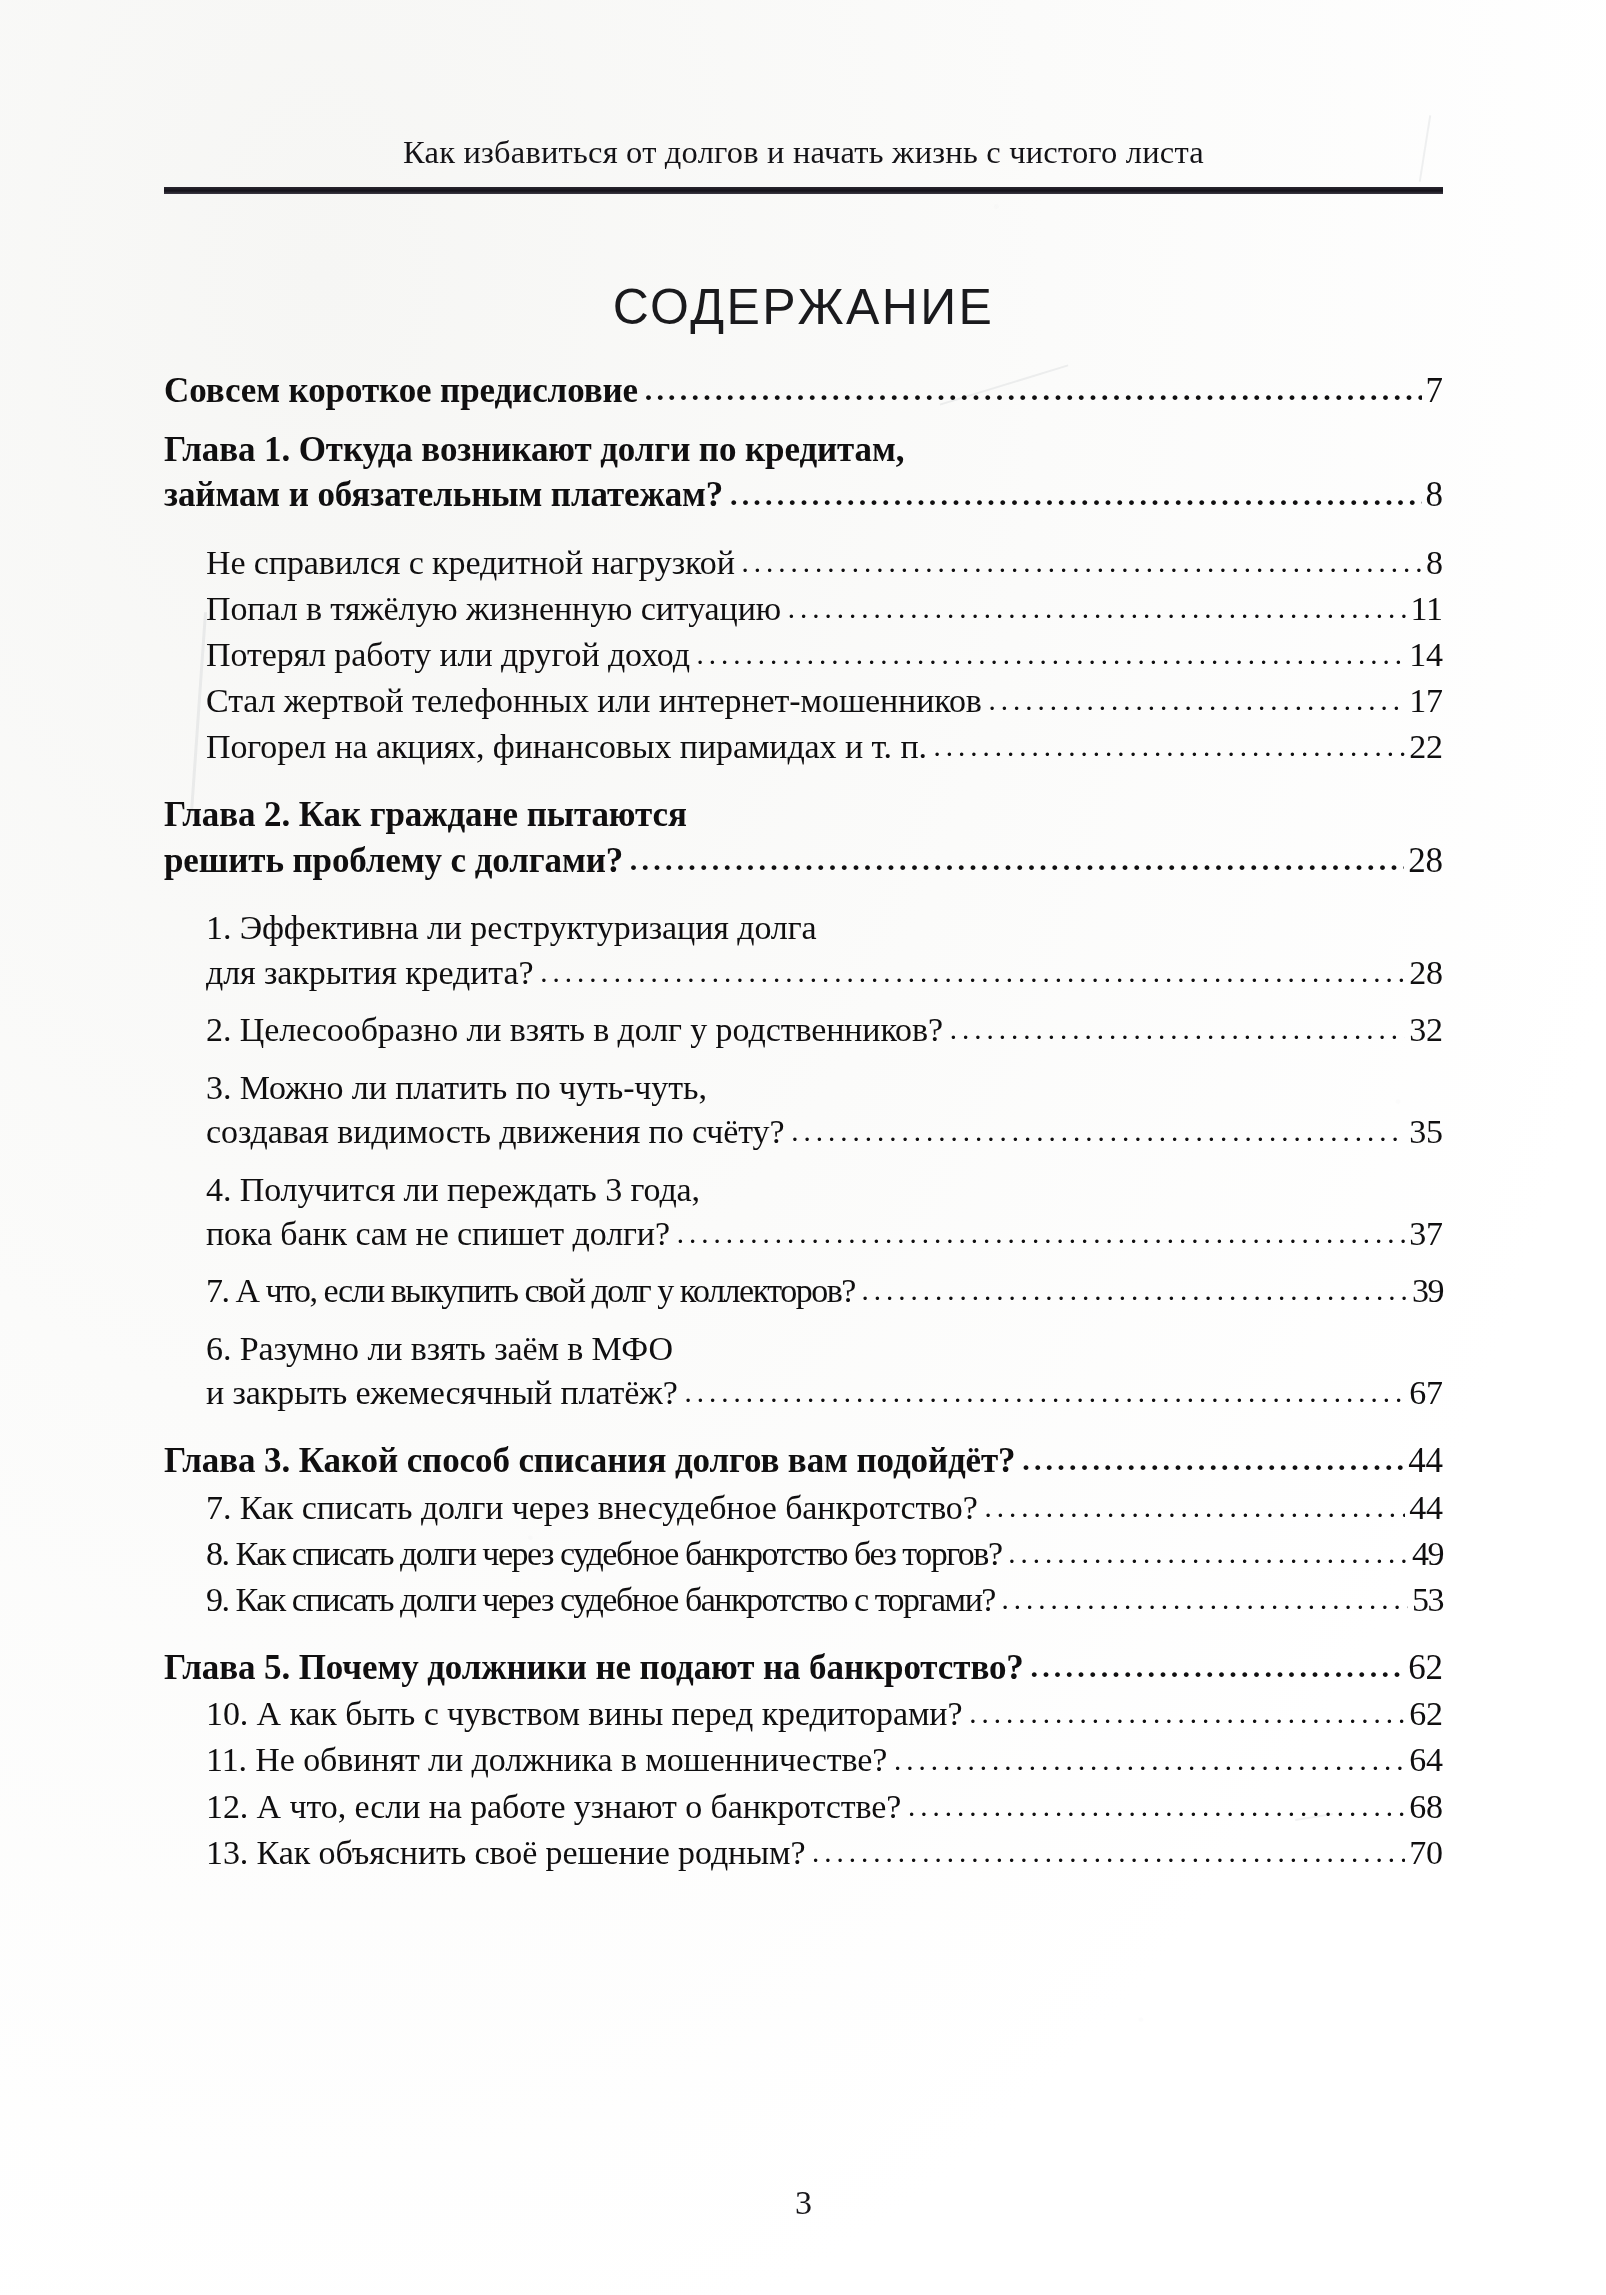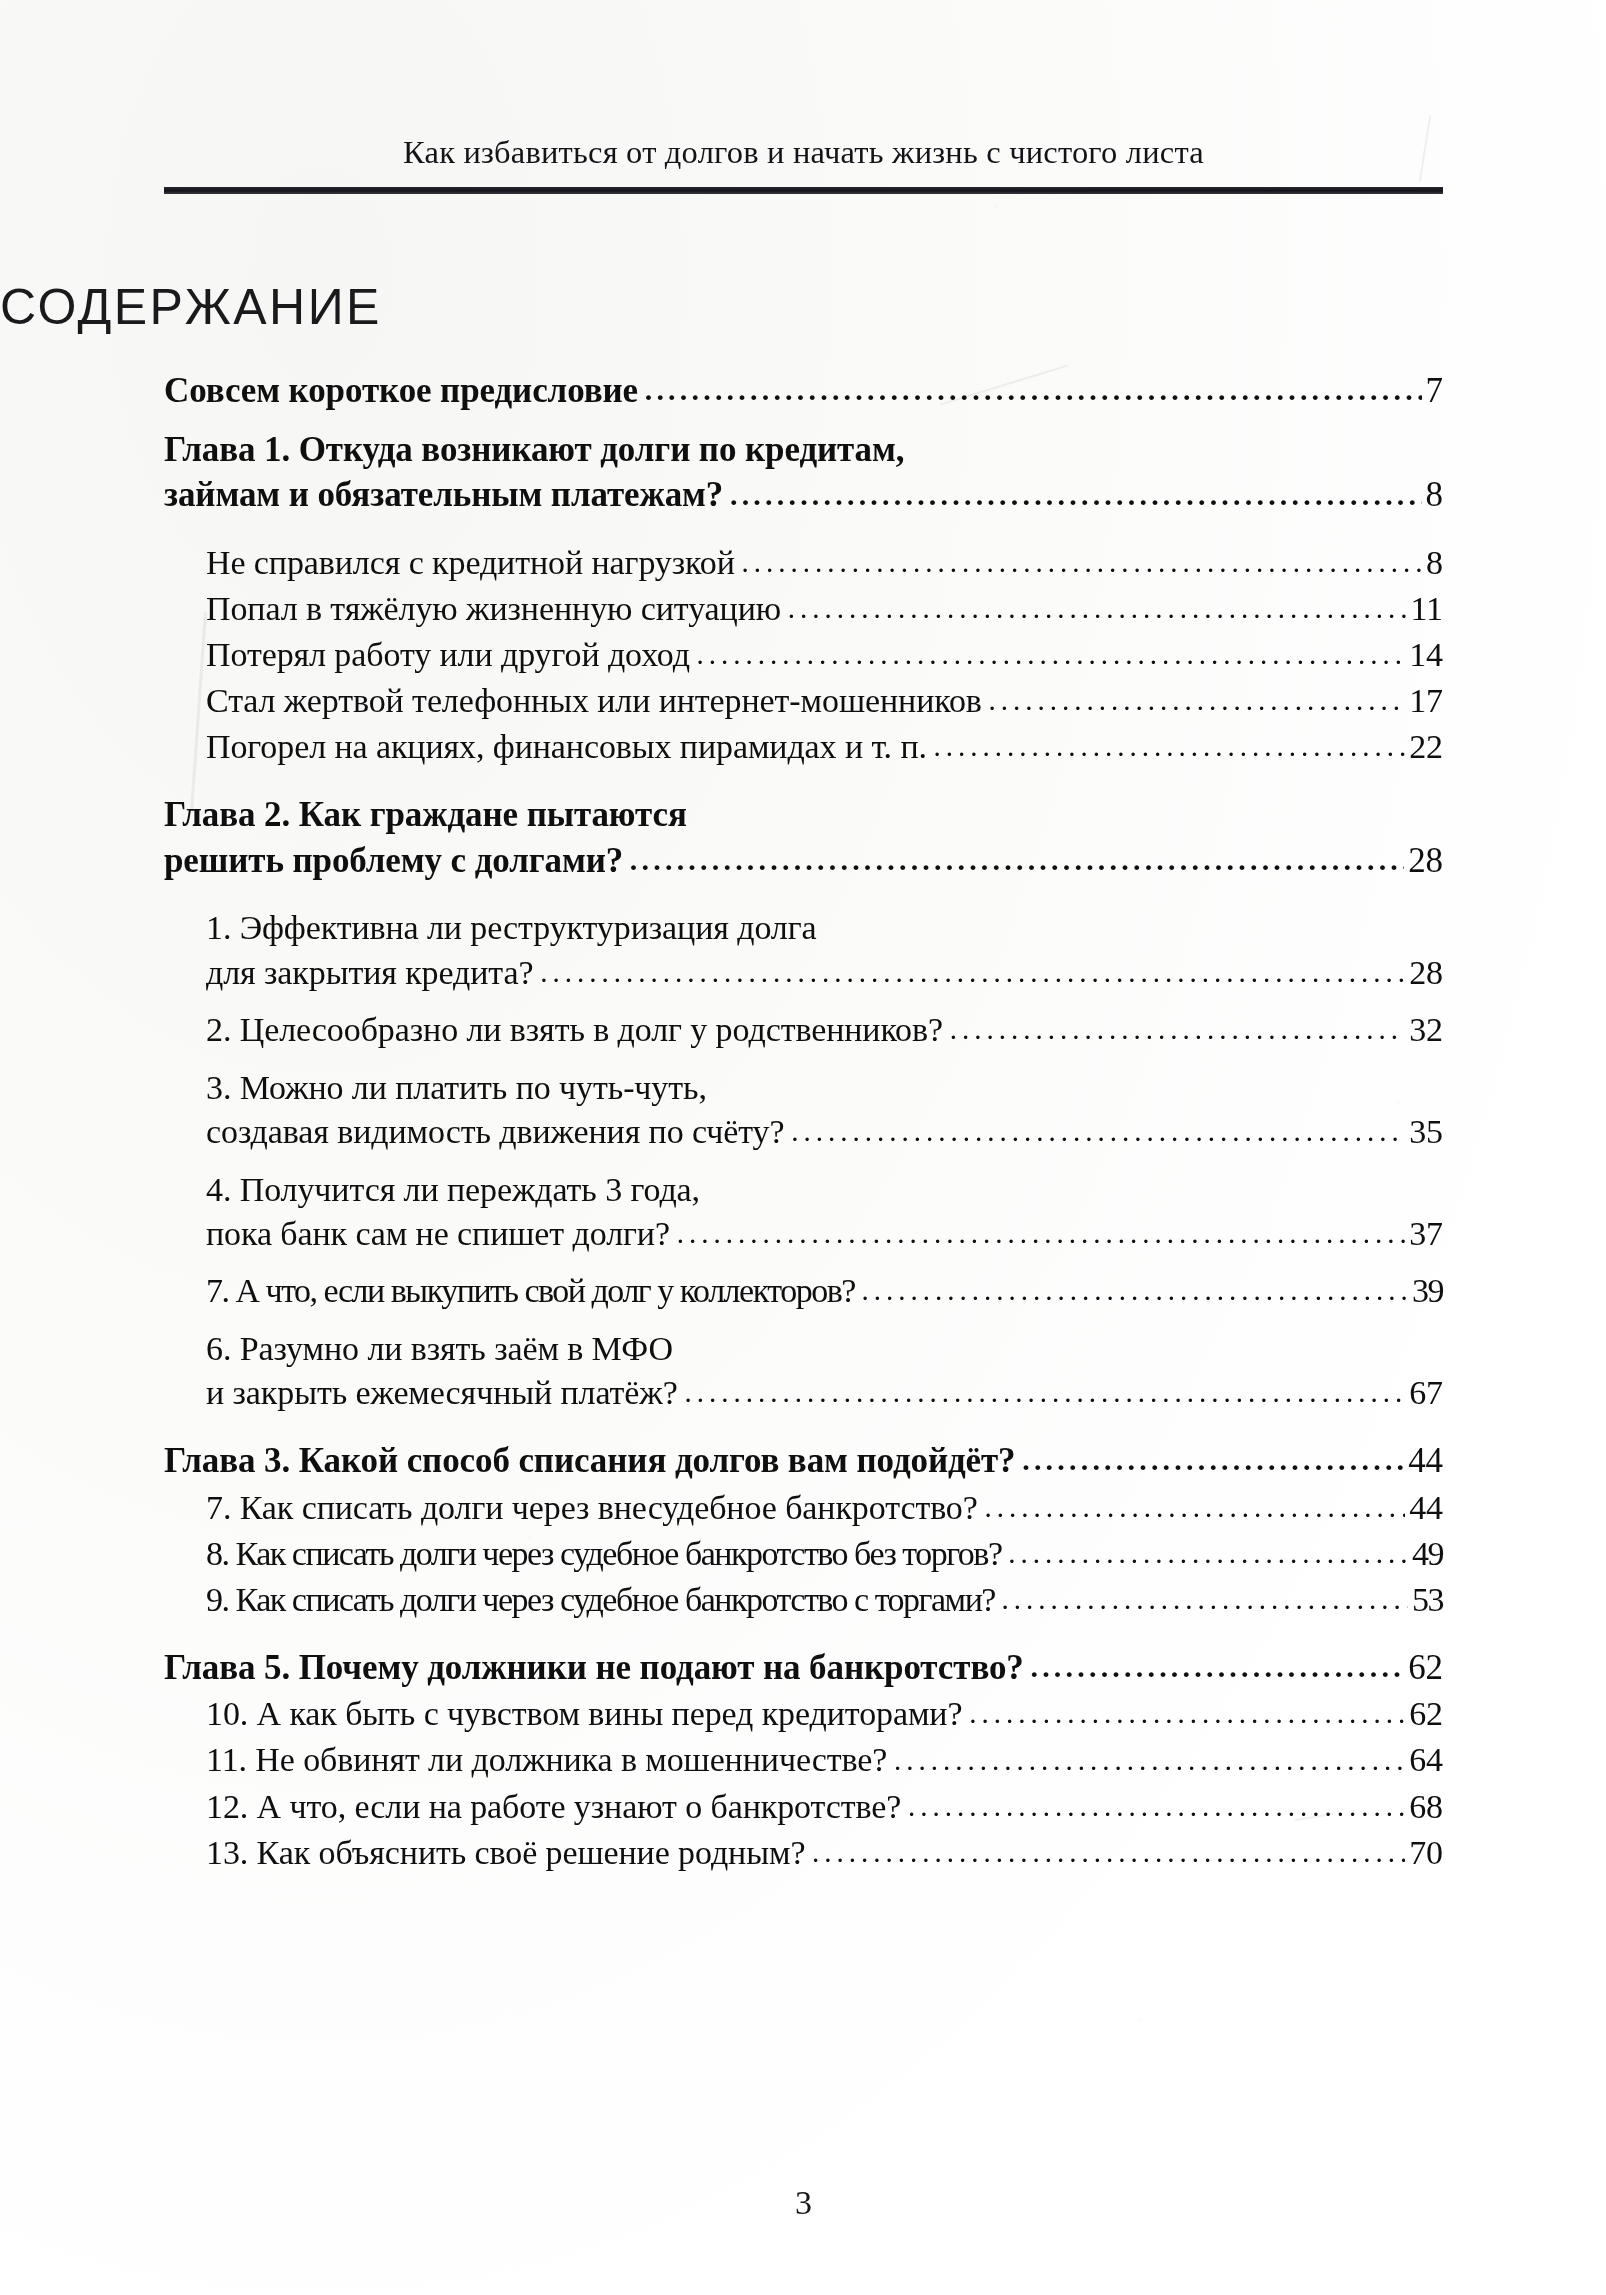--- a/index.html
+++ b/index.html
@@ -59,21 +59,21 @@
     height: 6.7px;
     background: linear-gradient(180deg, #2a2730 0%, #15131a 55%, #3c3944 100%);
   }
 
   
   .toc-title {
     position: absolute;
     top: 244px;
     left: 0;
     right: 0;
-    text-align: left;
+    text-align: center;
     font-family: "Liberation Sans", "DejaVu Sans", sans-serif;
     font-size: 50px;
     letter-spacing: 2.4px;
     color: #1a1a1d;
     font-weight: 400;
   }
 
   
   .toc {
     position: absolute;

